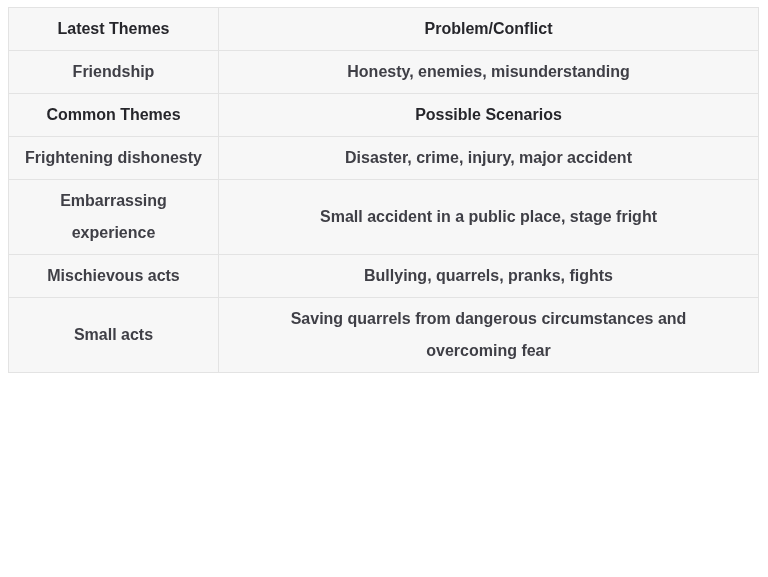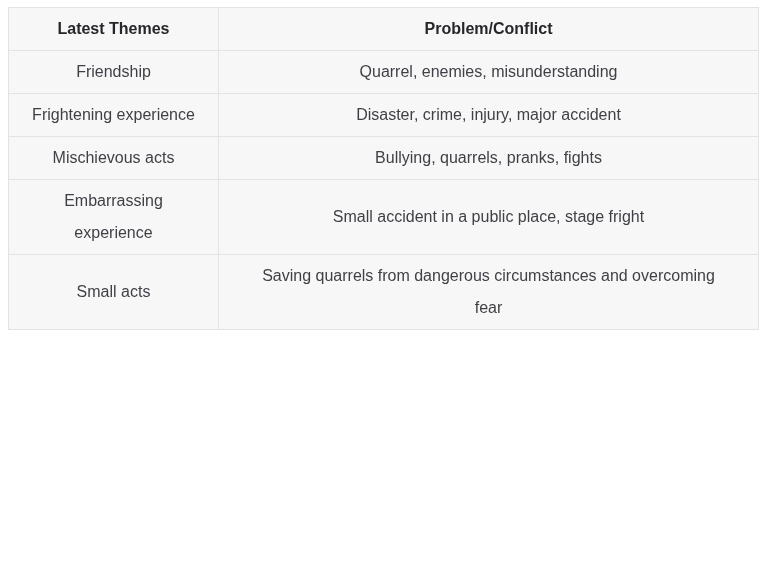--- a/index.html
+++ b/index.html
@@ -31,21 +31,21 @@
     vertical-align: middle;
     padding: 5px 12px;
     line-height: 32px;
     background: #f7f7f7;
   }
   th {
     font-weight: bold;
     color: #26262b;
     font-size: 16px;
   }
-  td { font-weight: normal; }
+  td { font-weight: bold; }
   .wrap-narrow {
     display: inline-block;
     max-width: 130px;
     vertical-align: middle;
   }
   .wrap-medium {
     display: inline-block;
     max-width: 460px;
     vertical-align: middle;
   }
@@ -61,37 +61,41 @@
     </colgroup>
     <tbody>
 
       <tr>
         <th>Latest Themes</th>
         <th>Problem/Conflict</th>
       </tr>
 
       <tr>
         <td>Friendship</td>
-        <td>Quarrel, enemies, misunderstanding</td>
+        <td>Honesty, enemies, misunderstanding</td>
       </tr>
 
+      <tr>
+        <th>Common Themes</th>
+        <th>Possible Scenarios</th>
+      </tr>
 
       <tr>
-        <td>Frightening experience</td>
+        <td>Frightening dishonesty</td>
         <td>Disaster, crime, injury, major accident</td>
-      </tr>
-      <tr>
-        <td>Mischievous acts</td>
-        <td>Bullying, quarrels, pranks, fights</td>
       </tr>
       <tr>
         <td>
           <span class="wrap-narrow">Embarrassing experience</span>
         </td>
         <td>Small accident in a public place, stage fright</td>
+      </tr>
+      <tr>
+        <td>Mischievous acts</td>
+        <td>Bullying, quarrels, pranks, fights</td>
       </tr>
       <tr>
         <td>Small acts</td>
         <td>
           <span class="wrap-medium">Saving quarrels from dangerous circumstances and overcoming fear</span>
         </td>
       </tr>
     </tbody>
   </table>
 </div>

